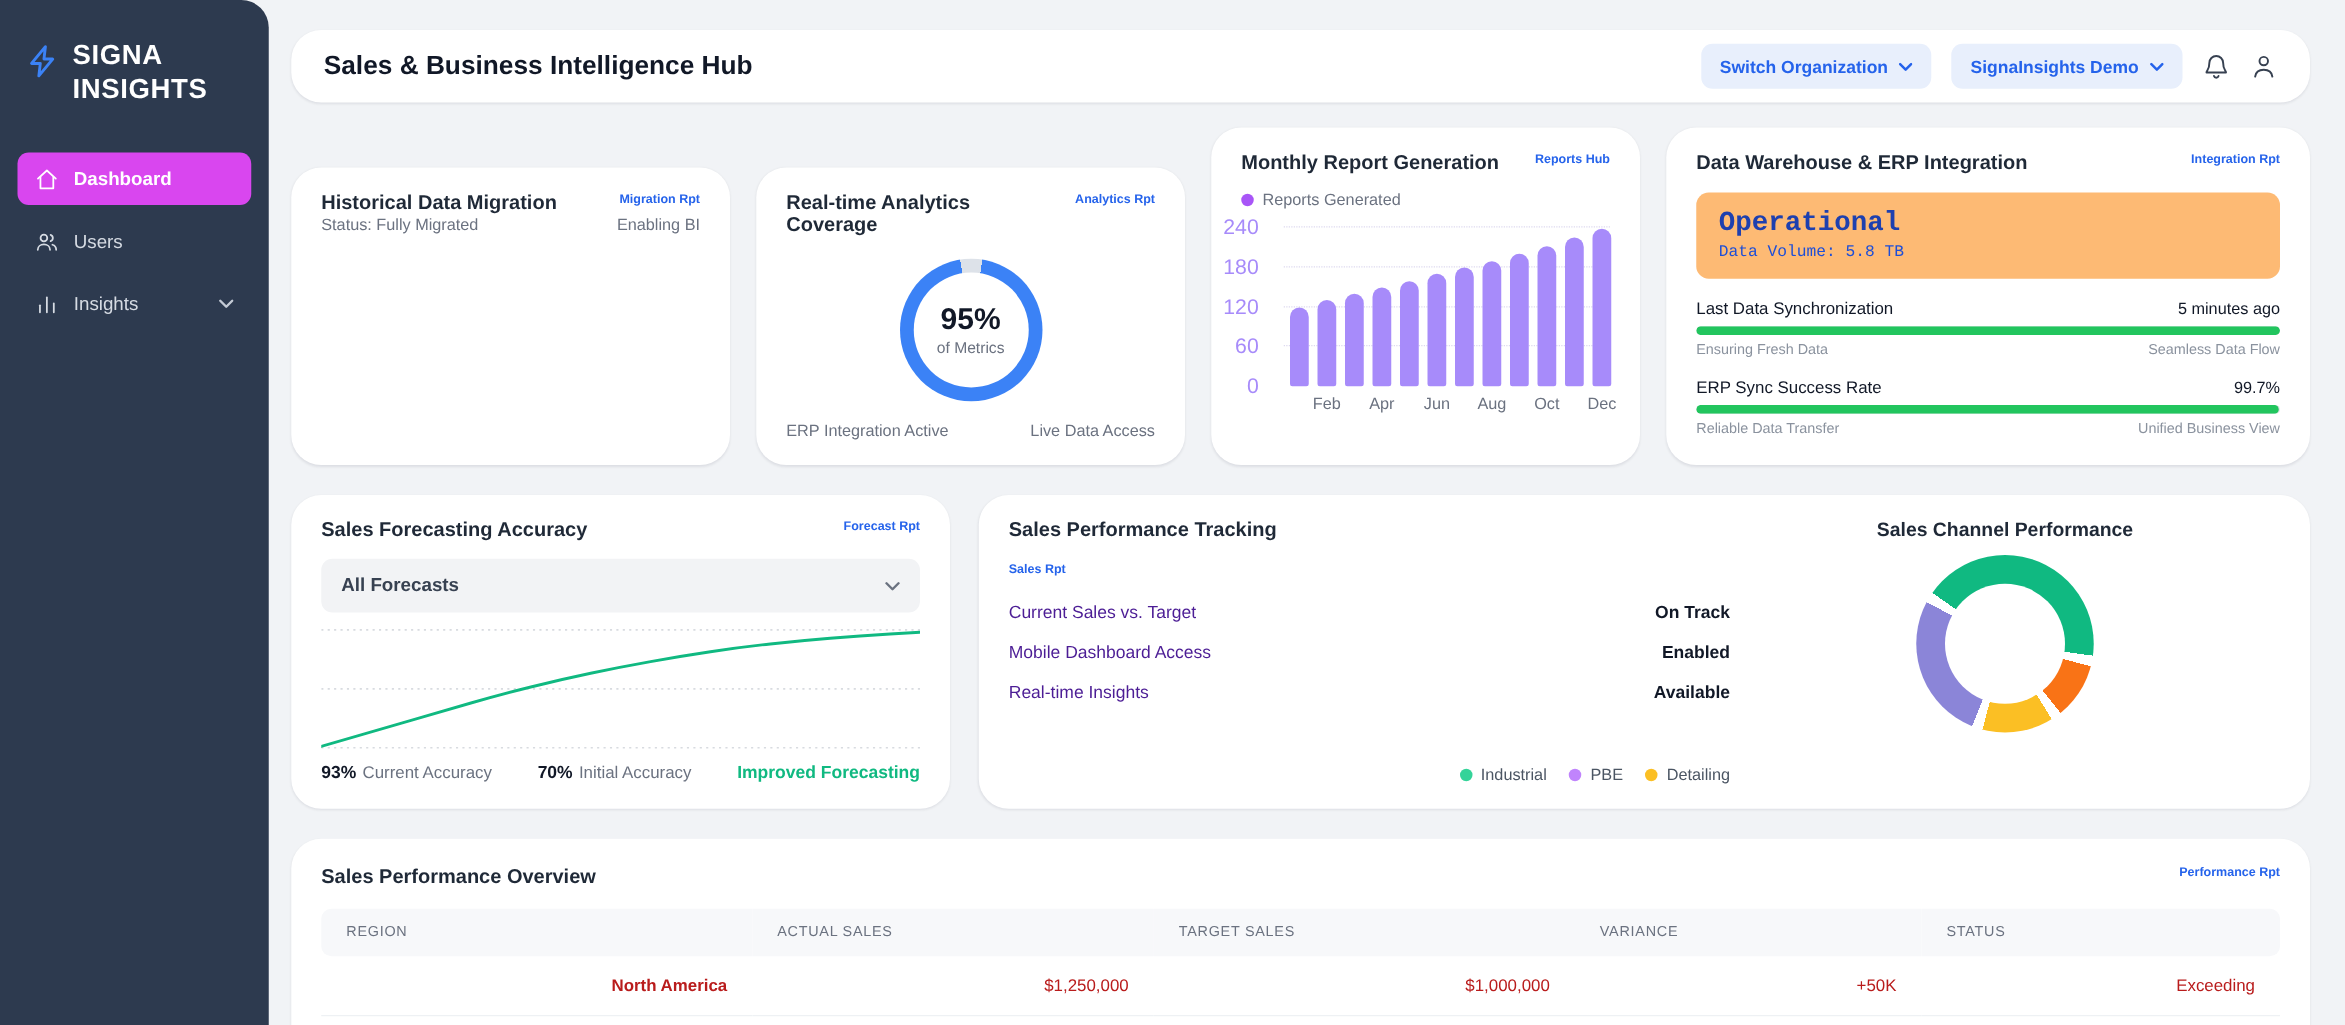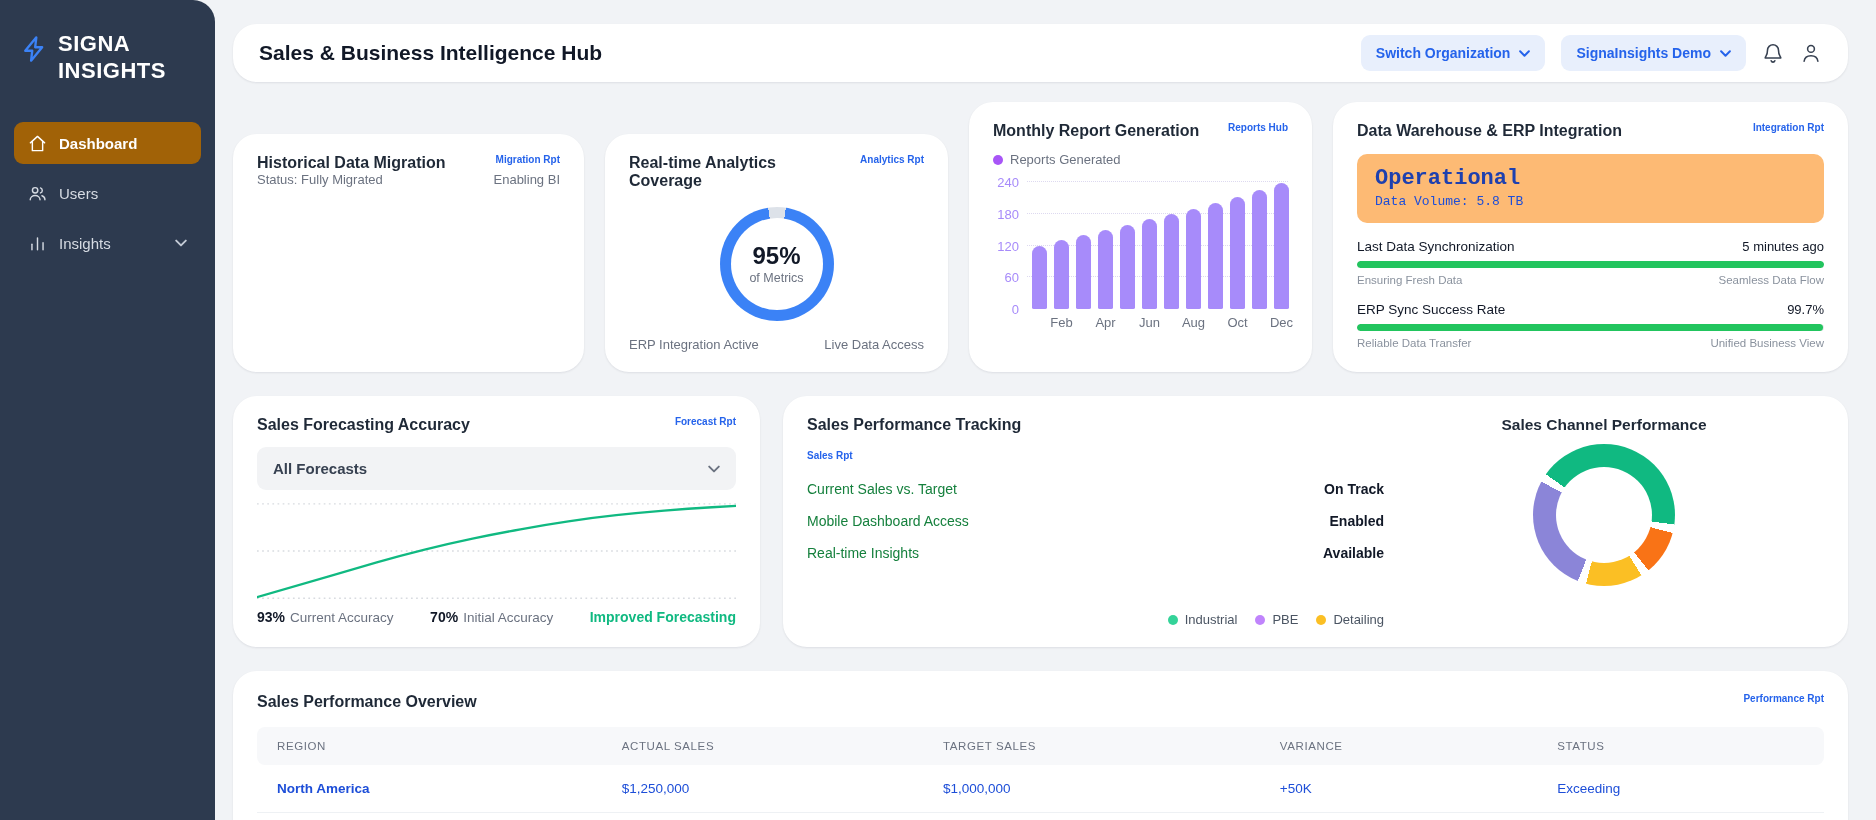--- a/index.html
+++ b/index.html
@@ -17,21 +17,21 @@
   }
   .logo { display:flex; align-items:flex-start; gap:10px; padding:4px 6px 0 6px; }
   .logo svg { width:28px; height:30px; margin-top:4px; flex-shrink:0; }
   .logo-text { font-size:22px; font-weight:bold; letter-spacing:.5px; line-height:27px; color:#fff; }
   .nav { margin-top:38px; display:flex; flex-direction:column; gap:8px; }
   .nav-item {
     display:flex; align-items:center; gap:12px; height:42px; padding:0 14px;
     border-radius:9px; color:#d6dbe3; font-size:15px; cursor:pointer;
   }
   .nav-item svg { width:19px; height:19px; flex-shrink:0; }
-  .nav-item.active { background:#a16207; color:#fff; font-weight:bold; }
+  .nav-item.active { background:#d946ef; color:#fff; font-weight:bold; }
   .nav-item .spacer { flex:1; }
   .nav-item .chev { width:12px; height:8px; color:#c3cad5; }
 
   
   .main { flex:1; min-width:0; padding:24px 28px 0 18px; }
   .card {
     background:#fff; border-radius:24px;
     box-shadow:0 1px 2px rgba(16,24,40,.05), 0 1px 3px rgba(16,24,40,.04);
   }
   
@@ -64,21 +64,21 @@
   .gauge-hole { position:absolute; inset:11px; background:#fff; border-radius:50%; }
   .gauge-text { position:absolute; inset:0; display:flex; flex-direction:column; align-items:center; justify-content:center; }
   .gauge-val { font-size:24px; font-weight:bold; color:#111827; }
   .gauge-cap { font-size:12.5px; color:#6b7280; margin-top:1px; }
 
   
   .legend-row { display:flex; align-items:center; gap:7px; margin-top:12px; font-size:13px; color:#6b7280; }
   .dot { width:10px; height:10px; border-radius:50%; flex-shrink:0; }
   .barchart { display:flex; margin-top:10px; }
   .report-yaxis { position:relative; width:34px; height:132px; flex-shrink:0; }
-  .ytick { position:absolute; right:8px; transform:translateY(50%); font-size:13px; color:#a78bfa; }
+  .ytick { position:absolute; right:20px; transform:translateY(50%); font-size:17px; color:#a78bfa; }
   .report-plot { position:relative; flex:1; height:132px; }
   .gridline { position:absolute; left:0; right:0; border-top:1.5px dotted #ddd9f0; }
   .bars { position:absolute; inset:0; display:flex; align-items:flex-end; gap:7px; padding-left:5px; }
   .vbar { flex:0 0 15px; background:#a78bfa; border-radius:8px 8px 2px 2px; }
   .xlabels { display:flex; gap:7px; margin:6px 0 0 39px; }
   .xslot { flex:0 0 15px; position:relative; height:16px; }
   .xslot span { position:absolute; left:50%; transform:translateX(-50%); white-space:nowrap; font-size:13px; color:#6b7280; }
 
   
   .op-banner { margin-top:14px; background:#fdba74; border-radius:10px; padding:12px 18px 14px 18px;font-family:Liberation Mono, monospace; }
@@ -106,40 +106,40 @@
   .fc-stat { font-size:13.5px; color:#6b7280; }
   .fc-stat b { color:#111827; font-size:14px; margin-right:5px; }
   .fc-improved { font-size:14px; font-weight:bold; color:#10b981; }
 
   
   .tracking { display:grid; grid-template-columns:1fr 440px; }
   .track-left { display:flex; flex-direction:column; }
   .track-link { margin-top:16px; }
   .track-rows { margin-top:20px; display:flex; flex-direction:column; gap:16px; }
   .track-row { display:flex; justify-content:space-between; align-items:center; }
-  .track-label { font-size:14px; color:#15803d; }
+  .track-label { font-size:14px; color:#4c1d95; }
   .track-value { font-size:14px; font-weight:bold; color:#111827; }
   .channel-legend { margin-top:auto; align-self:flex-end; display:flex; gap:18px; align-items:center; }
   .channel-legend .litem { display:flex; align-items:center; gap:7px; font-size:13px; color:#4b5563; }
   .track-right { display:flex; flex-direction:column; align-items:center; }
   .channel-title { font-size:15.5px; font-weight:bold; color:#1f2937; }
   .donut { width:142px; height:142px; border-radius:50%; position:relative; margin-top:10px; }
   .donut-hole { position:absolute; inset:23px; background:#fff; border-radius:50%; }
 
   
   .overview { margin-top:24px; padding:22px 24px 0 24px; }
   table { width:100%; border-collapse:collapse; margin-top:16px; table-layout:fixed; }
   col.c1{width:22%} col.c2{width:20.5%} col.c3{width:21.5%} col.c4{width:17.7%} col.c5{width:18.3%}
   thead th {
     background:#f7f8fa; text-align:left; font-size:11.5px; letter-spacing:.6px;
     color:#6b7280; font-weight:normal; text-transform:uppercase; padding:13px 20px;
   }
   thead th:first-child { border-radius:8px 0 0 8px; }
   thead th:last-child { border-radius:0 8px 8px 0; }
-  tbody td { padding:16px 20px; font-size:13.5px; color:#1d4ed8; border-bottom:1px solid #eef1f4; }
+  tbody td { padding:16px 20px; font-size:13.5px; color:#b91c1c; border-bottom:1px solid #eef1f4;text-align:right; }
   tbody td.strong { font-weight:bold; }
   tr.partial td { height:60px; border-bottom:none; }
 </style>
 </head>
 <body>
 
 <aside class="sidebar">
   <div class="logo">
     <svg viewBox="0 0 24 24" fill="none" stroke="#3b82f6" stroke-width="2" stroke-linejoin="round" stroke-linecap="round">
         <path d="M14 2L4.5 13.5h6L9.5 22 19 10.5h-6L14 2z"></path>

